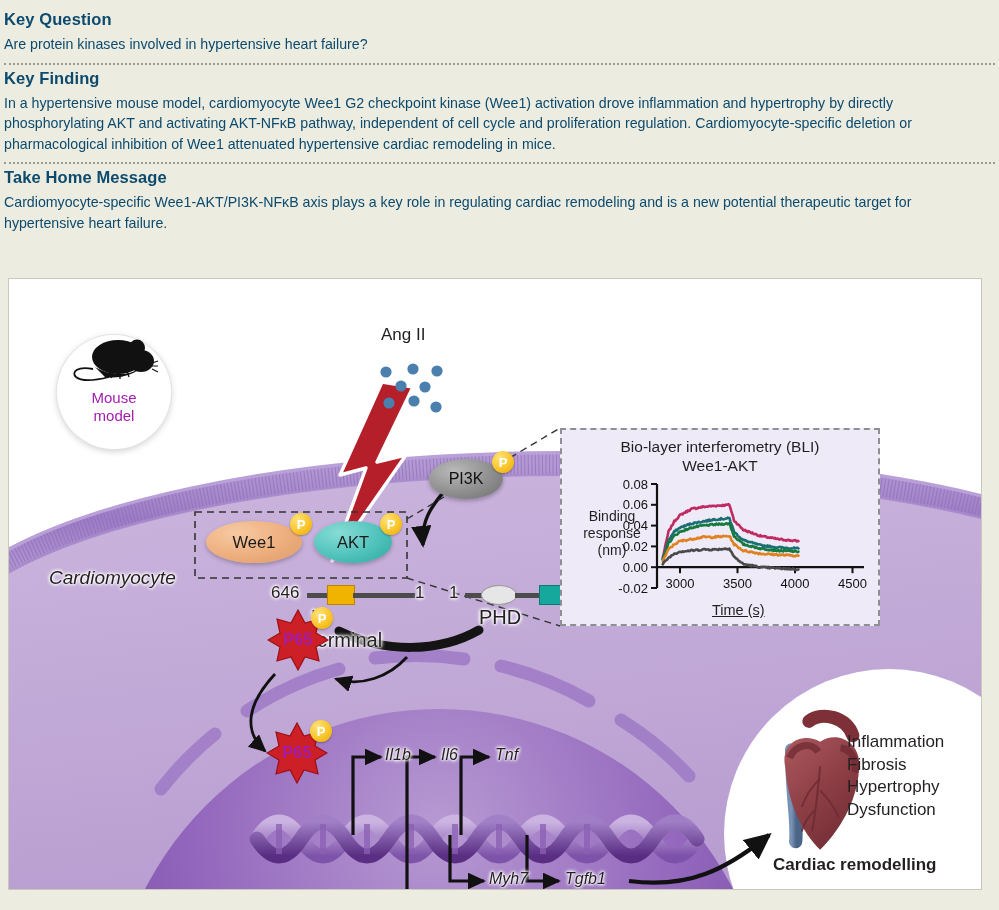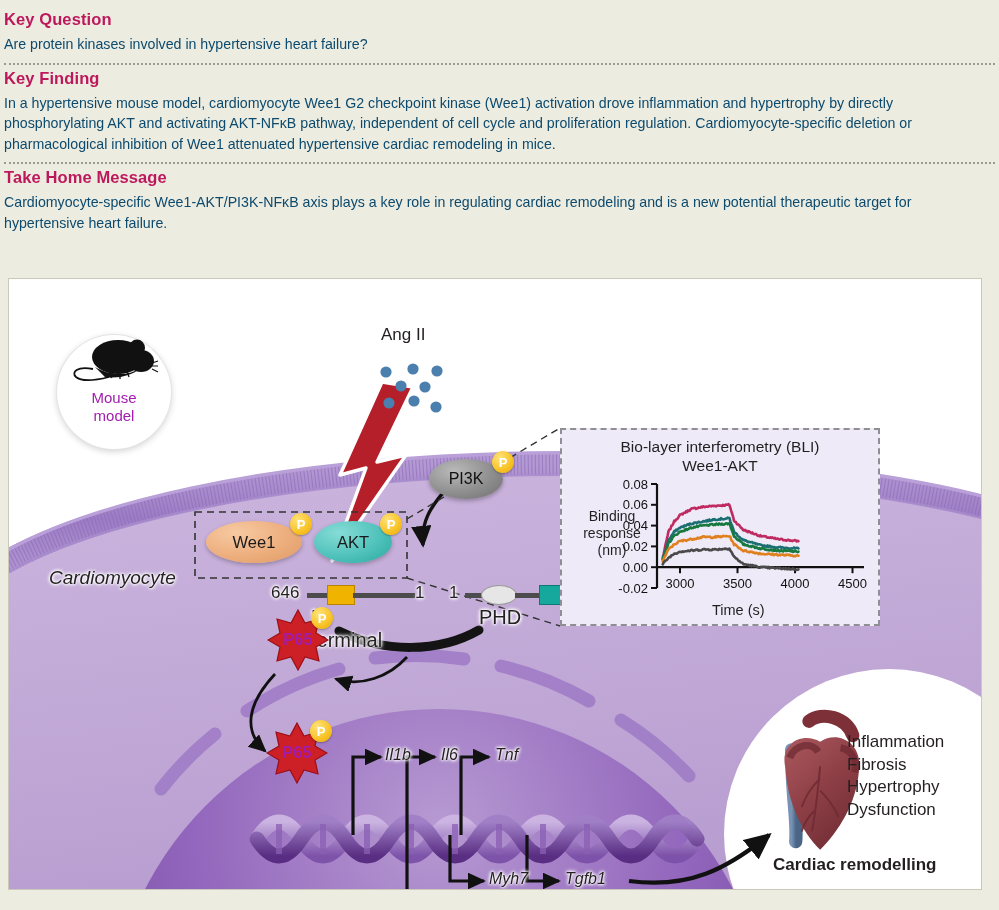--- a/index.html
+++ b/index.html
@@ -10,21 +10,21 @@
     font-family: "Liberation Sans", sans-serif;
     color: #231f20;
     overflow: hidden;
     position: relative;
   }
 
   
   .summary { padding: 6px 4px 0 4px; }
   .sec-head {
     font-size: 16.5px; font-weight: bold; letter-spacing: .1px;
-    margin: 4px 0 5px 0; color:#be185d;
+    margin: 4px 0 5px 0; color:#0c4a6e;
   }
   .sec-body { font-size: 14.2px; line-height: 1.45; color:#0c4a6e; max-width: 985px; }
   .dotrule {
     border-top: 2px dotted #9c9a8c;
     margin: 8px 0 4px 0; height:0;
   }
 
   
   #figure-panel {
     position: absolute; left: 8px; top: 278px;
@@ -119,21 +119,21 @@
   #bli-sub { text-align:center; font-size:15.5px; }
   #bli-plot { position:absolute; left:0; top:48px; width:320px; height:150px; }
   .axlab { font-size:13px; fill:#111; font-family:"Liberation Sans", sans-serif; }
   .axlab-r { text-anchor:end; }
   .axlab-c { text-anchor:middle; }
   #bli-ylabel {
     position:absolute; left:10px; top:78px; width:80px;
     text-align:center; font-size:14px; line-height:1.22;
   }
   #bli-xlabel {
-    position:absolute; left:150px; top:172px; font-size:14.5px;
+    position:absolute; left:150px; top:172px; font-size:14.5px;text-decoration:underline;
   }
 </style>
 </head>
 <body>
 
 <div class="summary">
 
   <div>
     <div class="sec-head">Key Question</div>
     <div class="sec-body">Are protein kinases involved in hypertensive heart failure?</div>

